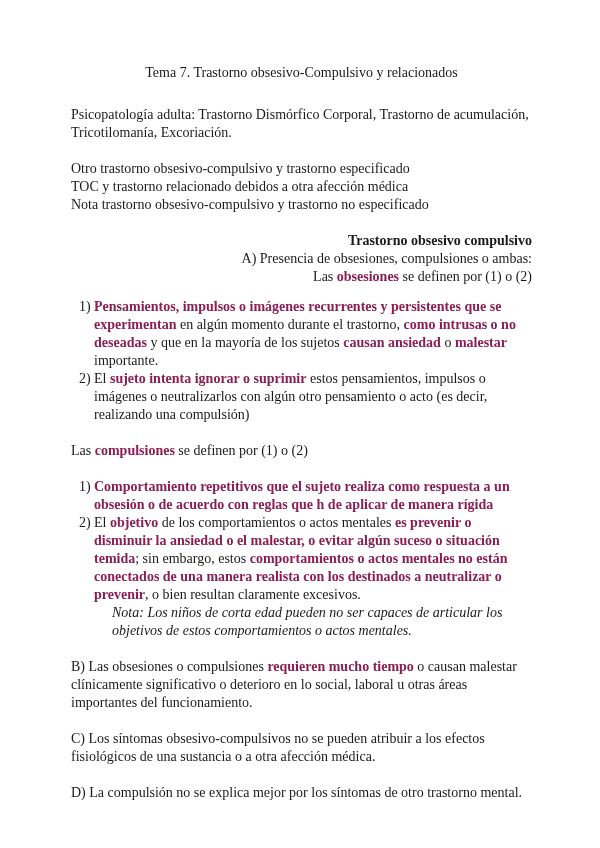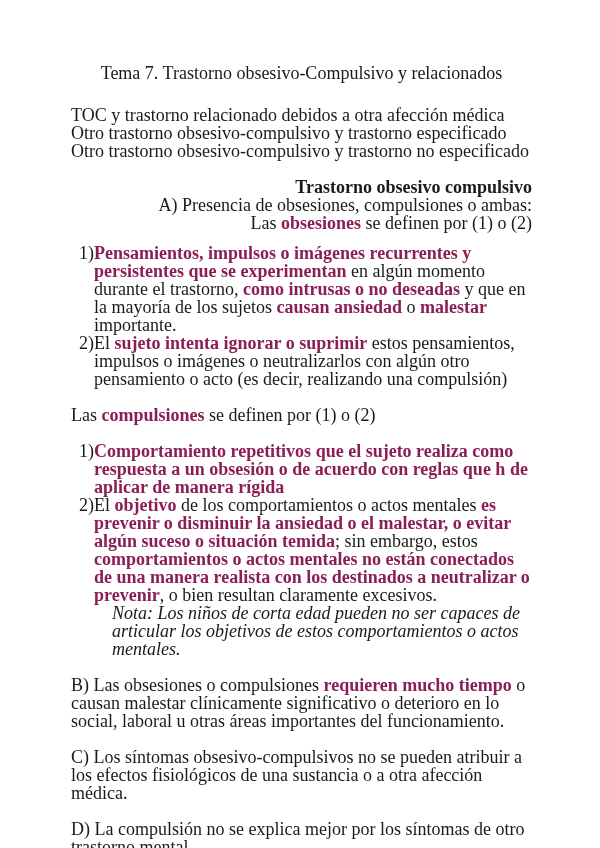--- a/index.html
+++ b/index.html
@@ -4,21 +4,21 @@
 <style>
   :root { --hl: #8b1e55; --ink: #1a1a1a; }
   * { margin: 0; padding: 0; box-sizing: border-box; }
   html, body { background: #ffffff; }
   .page {
     width: 600px;
     height: 848px;
     background: #ffffff;
     color: var(--ink);
     font-family: "Liberation Serif", serif;
-    font-size: 18px;
+    font-size: 14px;
     line-height: 18px;
     padding: 64px 68px 0 71px;
     overflow: hidden;
   }
   .title { text-align: center; margin-bottom: 24px; }
   .block { margin-bottom: 18px; }
   .tight { margin-bottom: 0; text-align: right; }
   .heading { font-weight: bold; }
   .hl { font-weight: bold; color: var(--hl); }
   .olist { margin: 12px 0 18px 8px; }
@@ -27,25 +27,26 @@
   .li-txt { flex: 1; }
   .note { margin-left: 18px; font-style: italic; }
 </style>
 </head>
 <body>
 
 <div class="page">
 
   <div class="title">Tema 7. Trastorno obsesivo-Compulsivo y relacionados</div>
 
+  <p class="block">Psicopatología adulta: Trastorno Dismórfico Corporal, Trastorno de acumulación, Tricotilomanía, Excoriación.</p>
 
   <div class="block">
+    <div>Otro trastorno obsesivo-compulsivo y trastorno especificado</div>
     <div>TOC y trastorno relacionado debidos a otra afección médica</div>
-    <div>Otro trastorno obsesivo-compulsivo y trastorno especificado</div>
-    <div>Otro trastorno obsesivo-compulsivo y trastorno no especificado</div>
+    <div>Nota trastorno obsesivo-compulsivo y trastorno no especificado</div>
   </div>
 
   <div class="heading tight">Trastorno obsesivo compulsivo</div>
   <div class="tight">A) Presencia de obsesiones, compulsiones o ambas:</div>
   <div class="tight"><span>Las </span><span class="hl">obsesiones</span><span> se definen por (1) o (2)</span></div>
 
   <div class="olist">
     <div class="li">
       <span class="li-num">1)</span>
       <div class="li-txt"><span class="hl">Pensamientos, impulsos o imágenes recurrentes y persistentes que se experimentan</span><span> en algún momento durante el trastorno, </span><span class="hl">como intrusas o no deseadas</span><span> y que en la mayoría de los sujetos </span><span class="hl">causan ansiedad</span><span> o </span><span class="hl">malestar</span><span> importante.</span></div>

